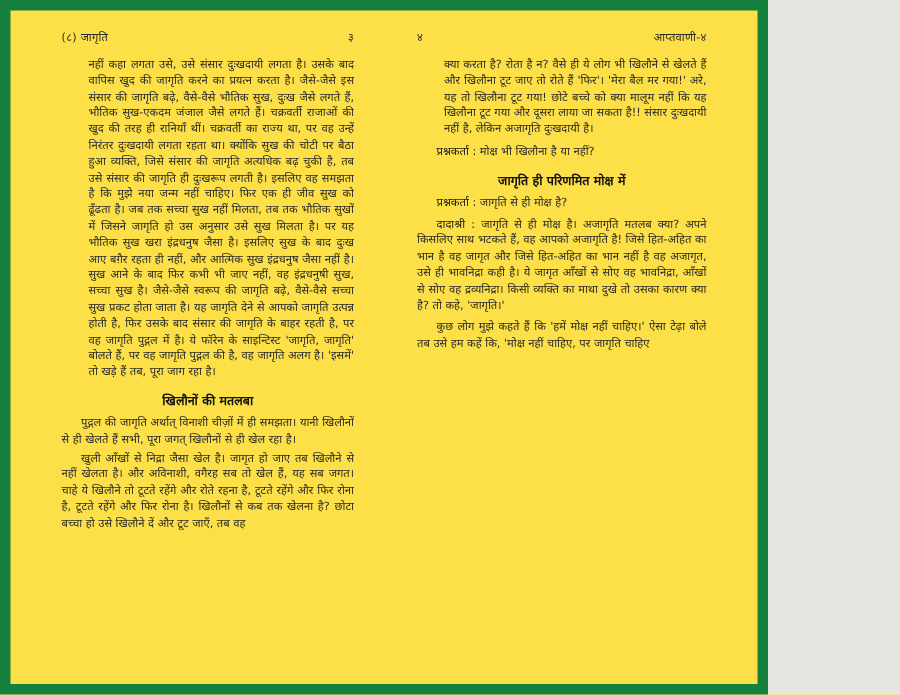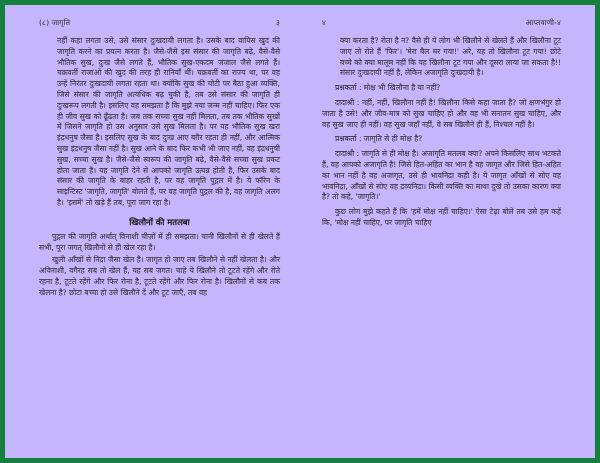--- a/index.html
+++ b/index.html
@@ -4,23 +4,23 @@
 <style>
   html,body{margin:0;padding:0;}
   body{
     width:600px;height:463px;overflow:hidden;
     background:#e6e5e2;
     font-family:"DejaVu Sans",sans-serif;
     color:#262624;
   }
   .spread{
     position:relative;box-sizing:border-box;
-    width:600px;height:463px;
-    background:#c4b5fd;
-    border:5px solid #15803d;
+    width:512px;height:463px;
+    background:#fde047;
+    border:7px solid #15803d;
     display:flex;
   }
   .page{
     box-sizing:border-box;width:50%;height:100%;
     padding-top:12px;overflow:hidden;
   }
   .page.left{padding-left:34px;padding-right:20px;}
   .page.right{padding-left:22px;padding-right:34px;}
   .pheader{
     display:flex;justify-content:space-between;align-items:baseline;
@@ -62,22 +62,22 @@
   <div class="page right">
     <div class="pheader">
       <span>४</span>
       <span>आप्तवाणी-४</span>
     </div>
 
     <p class="body cont">क्या करता है? रोता है न? वैसे ही ये लोग भी खिलौने से खेलते हैं और खिलौना टूट जाए तो रोते हैं 'फिर'। 'मेरा बैल मर गया!' अरे, यह तो खिलौना टूट गया! छोटे बच्चे को क्या मालूम नहीं कि यह खिलौना टूट गया और दूसरा लाया जा सकता है!! संसार दुःखदायी नहीं है, लेकिन अजागृति दुःखदायी है।</p>
 
     <p class="body ind dlg"><b class="spk">प्रश्नकर्ता :</b> <span>मोक्ष भी खिलौना है या नहीं?</span></p>
 
-    <p class="body ind dlg"><b class="spk">दादाश्री :</b> <span>नहीं, नहीं, खिलौना नहीं है! खिलौना किसे कहा जाता है? जो क्षणभंगुर हो जाता है उसे! और जीव-मात्र को सुख चाहिए हो और वह भी सनातन सुख चाहिए, और वह सुख जाए ही नहीं। वह सुख जहाँ नहीं, वे सब खिलौने ही हैं, निश्चल नहीं है।</span></p>
 
+    <h3 class="sect">जागृति ही परिणमित मोक्ष में</h3>
 
     <p class="body ind dlg"><b class="spk">प्रश्नकर्ता :</b> <span>जागृति से ही मोक्ष है?</span></p>
 
     <p class="body ind dlg"><b class="spk">दादाश्री :</b> <span>जागृति से ही मोक्ष है। अजागृति मतलब क्या? अपने किसलिए साथ भटकते हैं, वह आपको अजागृति है! जिसे हित-अहित का भान है वह जागृत और जिसे हित-अहित का भान नहीं है वह अजागृत, उसे ही भावनिद्रा कही है। ये जागृत आँखों से सोए वह भावनिद्रा, आँखों से सोए वह द्रव्यनिद्रा। किसी व्यक्ति का माथा दुखे तो उसका कारण क्या है? तो कहे, 'जागृति।'</span></p>
 
 
 
     <p class="body ind dlg">कुछ लोग मुझे कहते हैं कि 'हमें मोक्ष नहीं चाहिए।' ऐसा टेढ़ा बोले तब उसे हम कहें कि, 'मोक्ष नहीं चाहिए, पर जागृति चाहिए</p>
   </div>
 

